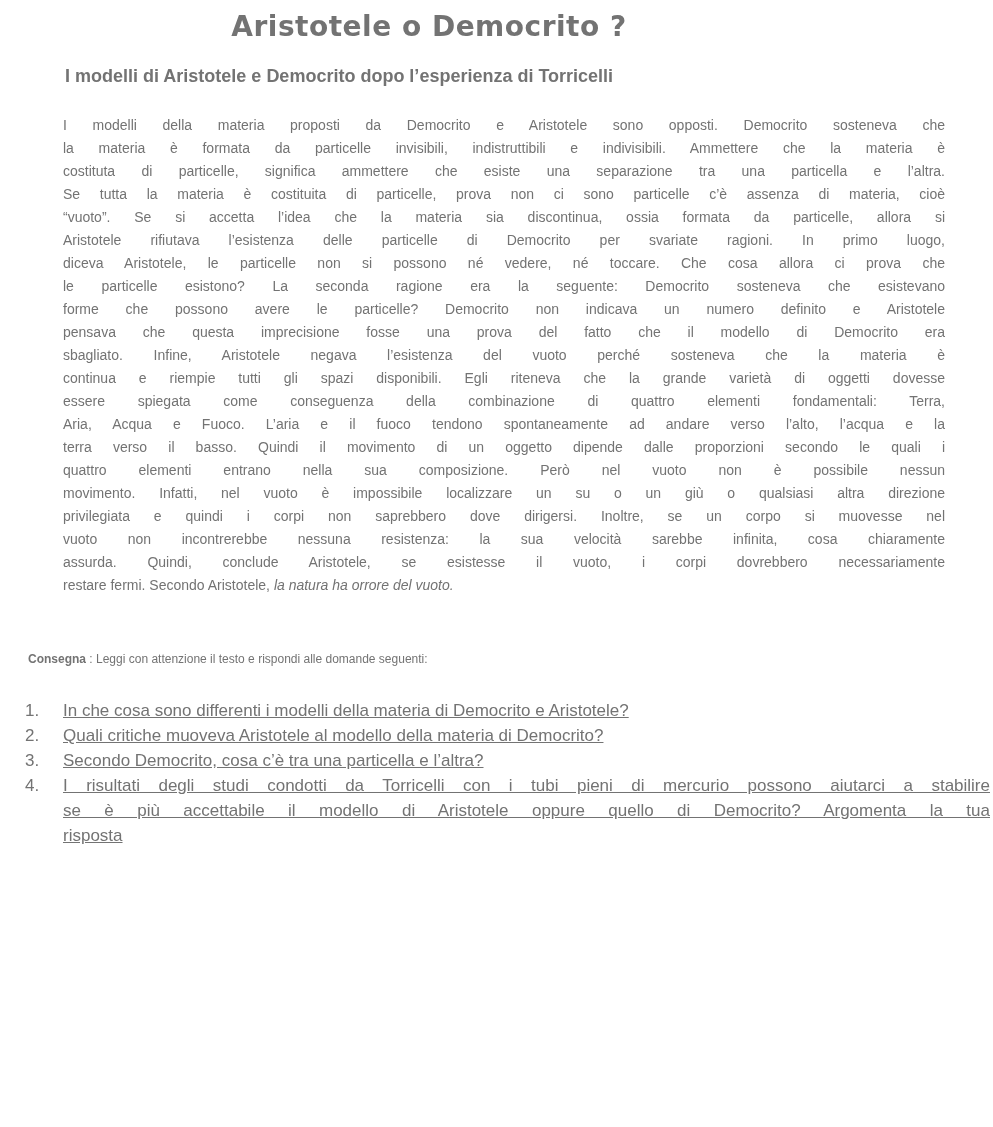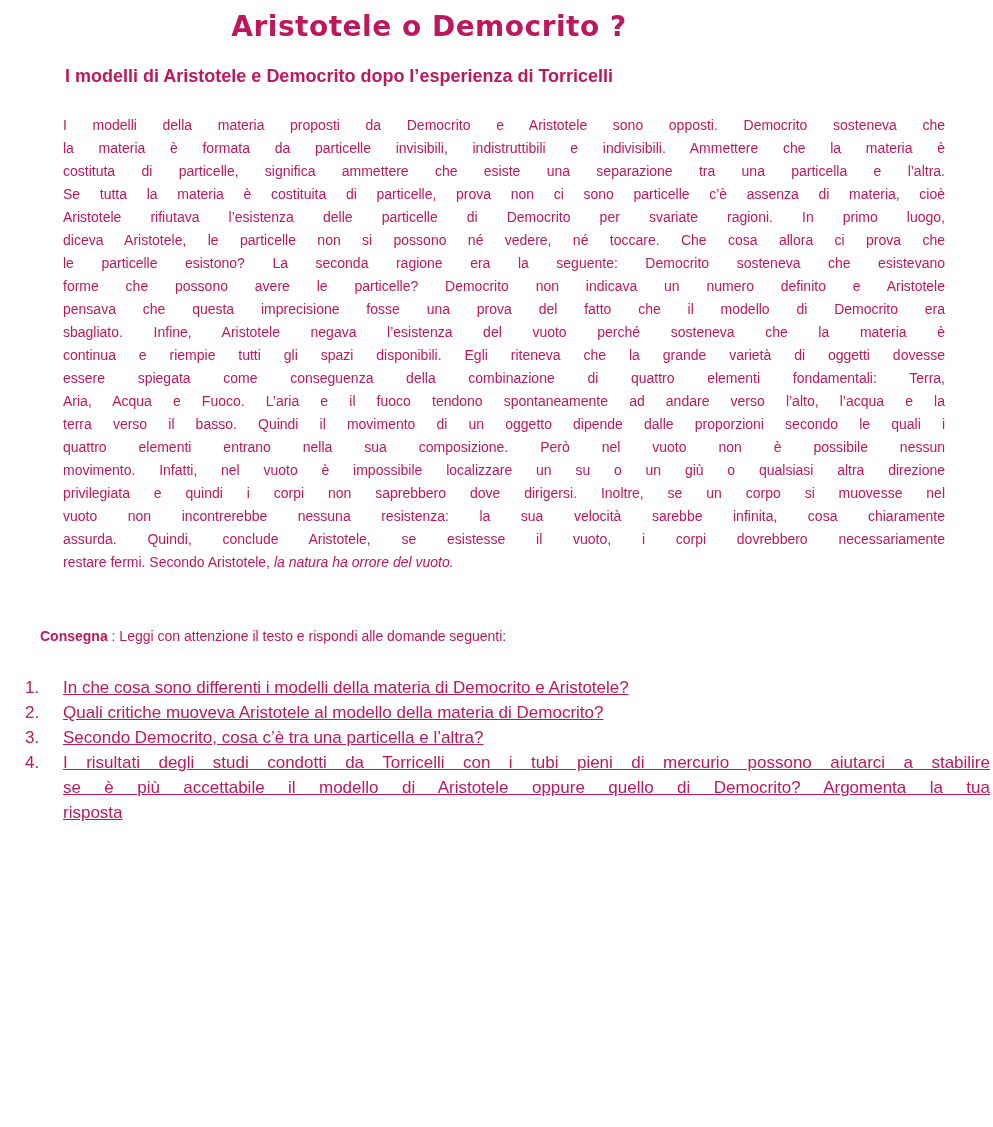--- a/index.html
+++ b/index.html
@@ -5,21 +5,21 @@
   html, body {
     margin: 0;
     padding: 0;
     background: #ffffff;
   }
   .page {
     position: relative;
     width: 993px;
     height: 1127px;
     background: #ffffff;
-    color: #be185d;
+    color: #737373;
     font-family: "Liberation Sans", "DejaVu Sans", sans-serif;
     overflow: hidden;
   }
   .doc-title {
     margin: 10px 0 0 0;
     width: 858px;              
     text-align: center;
     font-family: "DejaVu Sans", sans-serif;   
     font-size: 28px;
     font-weight: 700;
@@ -42,22 +42,22 @@
     text-align: left;
   }
   .jline.just {
     text-align: justify;
     text-align-last: justify;
   }
   .italic {
     font-style: italic;
   }
   .consegna {
-    margin: 50px 0 0 40px;
-    font-size: 14px;
+    margin: 50px 0 0 28px;
+    font-size: 12px;
     line-height: 25px;
   }
   .consegna .bold {
     font-weight: 700;
   }
   .questions {
     margin: 26px 0 0 25px;
     width: 965px;
     font-size: 17px;
     line-height: 25px;
@@ -87,20 +87,21 @@
 
   <div class="doc-title">Aristotele o Democrito ?</div>
 
   <div class="doc-subtitle">I modelli di Aristotele e Democrito dopo l’esperienza di Torricelli</div>
 
   <div class="body-text" id="body-lines">
       <div class="jline just"><span>I modelli della materia proposti da Democrito e Aristotele sono opposti. Democrito sosteneva che</span></div>
       <div class="jline just"><span>la materia è formata da particelle invisibili, indistruttibili e indivisibili. Ammettere che la materia è</span></div>
       <div class="jline just"><span>costituta di particelle, significa ammettere che esiste una separazione tra una particella e l’altra.</span></div>
       <div class="jline just"><span>Se tutta la materia è costituita di particelle, prova non ci sono particelle c’è assenza di materia, cioè</span></div>
+      <div class="jline just"><span>“vuoto”. Se si accetta l’idea che la materia sia discontinua, ossia formata da particelle, allora si</span></div>
       <div class="jline just"><span>Aristotele rifiutava l’esistenza delle particelle di Democrito per svariate ragioni. In primo luogo,</span></div>
       <div class="jline just"><span>diceva Aristotele, le particelle non si possono né vedere, né toccare. Che cosa allora ci prova che</span></div>
       <div class="jline just"><span>le particelle esistono? La seconda ragione era la seguente: Democrito sosteneva che esistevano</span></div>
       <div class="jline just"><span>forme che possono avere le particelle? Democrito non indicava un numero definito e Aristotele</span></div>
       <div class="jline just"><span>pensava che questa imprecisione fosse una prova del fatto che il modello di Democrito era</span></div>
       <div class="jline just"><span>sbagliato. Infine, Aristotele negava l’esistenza del vuoto perché sosteneva che la materia è</span></div>
       <div class="jline just"><span>continua e riempie tutti gli spazi disponibili. Egli riteneva che la grande varietà di oggetti dovesse</span></div>
       <div class="jline just"><span>essere spiegata come conseguenza della combinazione di quattro elementi fondamentali: Terra,</span></div>
       <div class="jline just"><span>Aria, Acqua e Fuoco. L’aria e il fuoco tendono spontaneamente ad andare verso l’alto, l’acqua e la</span></div>
       <div class="jline just"><span>terra verso il basso. Quindi il movimento di un oggetto dipende dalle proporzioni secondo le quali i</span></div>

